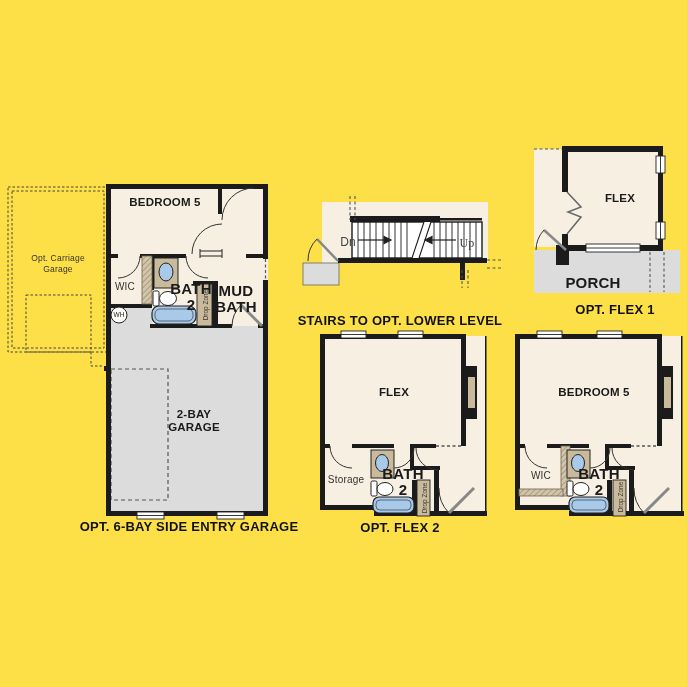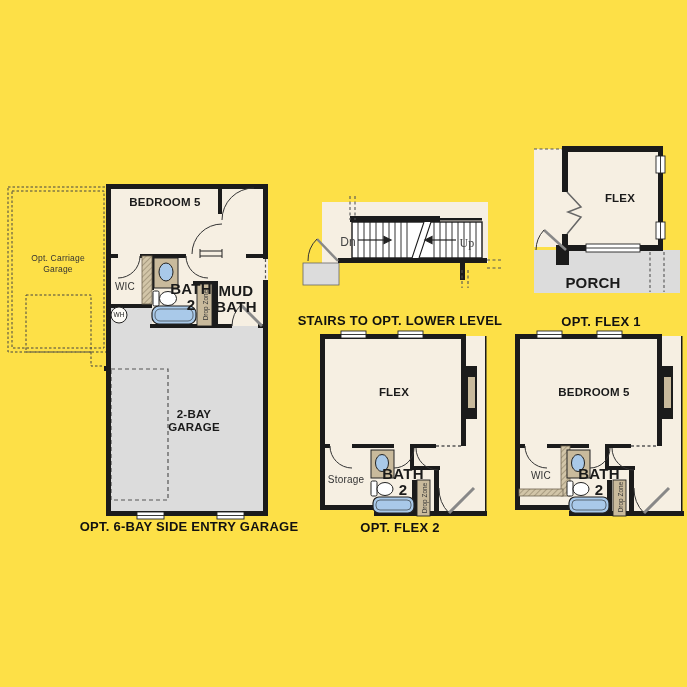--- a/index.html
+++ b/index.html
@@ -299,21 +299,21 @@
   <div class="lbl big" style="left:194px;top:421px;">2-BAY
 GARAGE</div>
   <div class="cap" style="left:189px;top:526px;">OPT. 6-BAY SIDE ENTRY GARAGE</div>
 
   <div class="lbl dnup" style="left:348px;top:243px;">Dn</div>
   <div class="lbl dnup" style="left:467px;top:244px;font-family:Liberation Serif, serif;">Up</div>
   <div class="cap" style="left:400px;top:297px;margin-top:23px;">STAIRS TO OPT. LOWER LEVEL</div>
 
   <div class="lbl big" style="left:620px;top:198px;">FLEX</div>
   <div class="lbl med" style="left:590px;top:283px;">PORCH</div>
-  <div class="cap" style="left:601px;top:309px;margin-top:12px;">OPT. FLEX 1</div>
+  <div class="cap" style="left:615px;top:309px;">OPT. FLEX 1</div>
 
   <div class="lbl big" style="left:394px;top:392px;">FLEX</div>
   <div class="lbl sm" style="left:346px;top:480px;">Storage</div>
   <div class="lbl med" style="left:400px;top:482px;">BATH
 2</div>
   <div class="vtext" style="left:423.5px;top:498px;">Drop Zone</div>
   <div class="cap" style="left:400px;top:527px;">OPT. FLEX 2</div>
 
   <div class="lbl big" style="left:594px;top:392px;">BEDROOM 5</div>
   <div class="lbl sm" style="left:541px;top:476px;">WIC</div>

